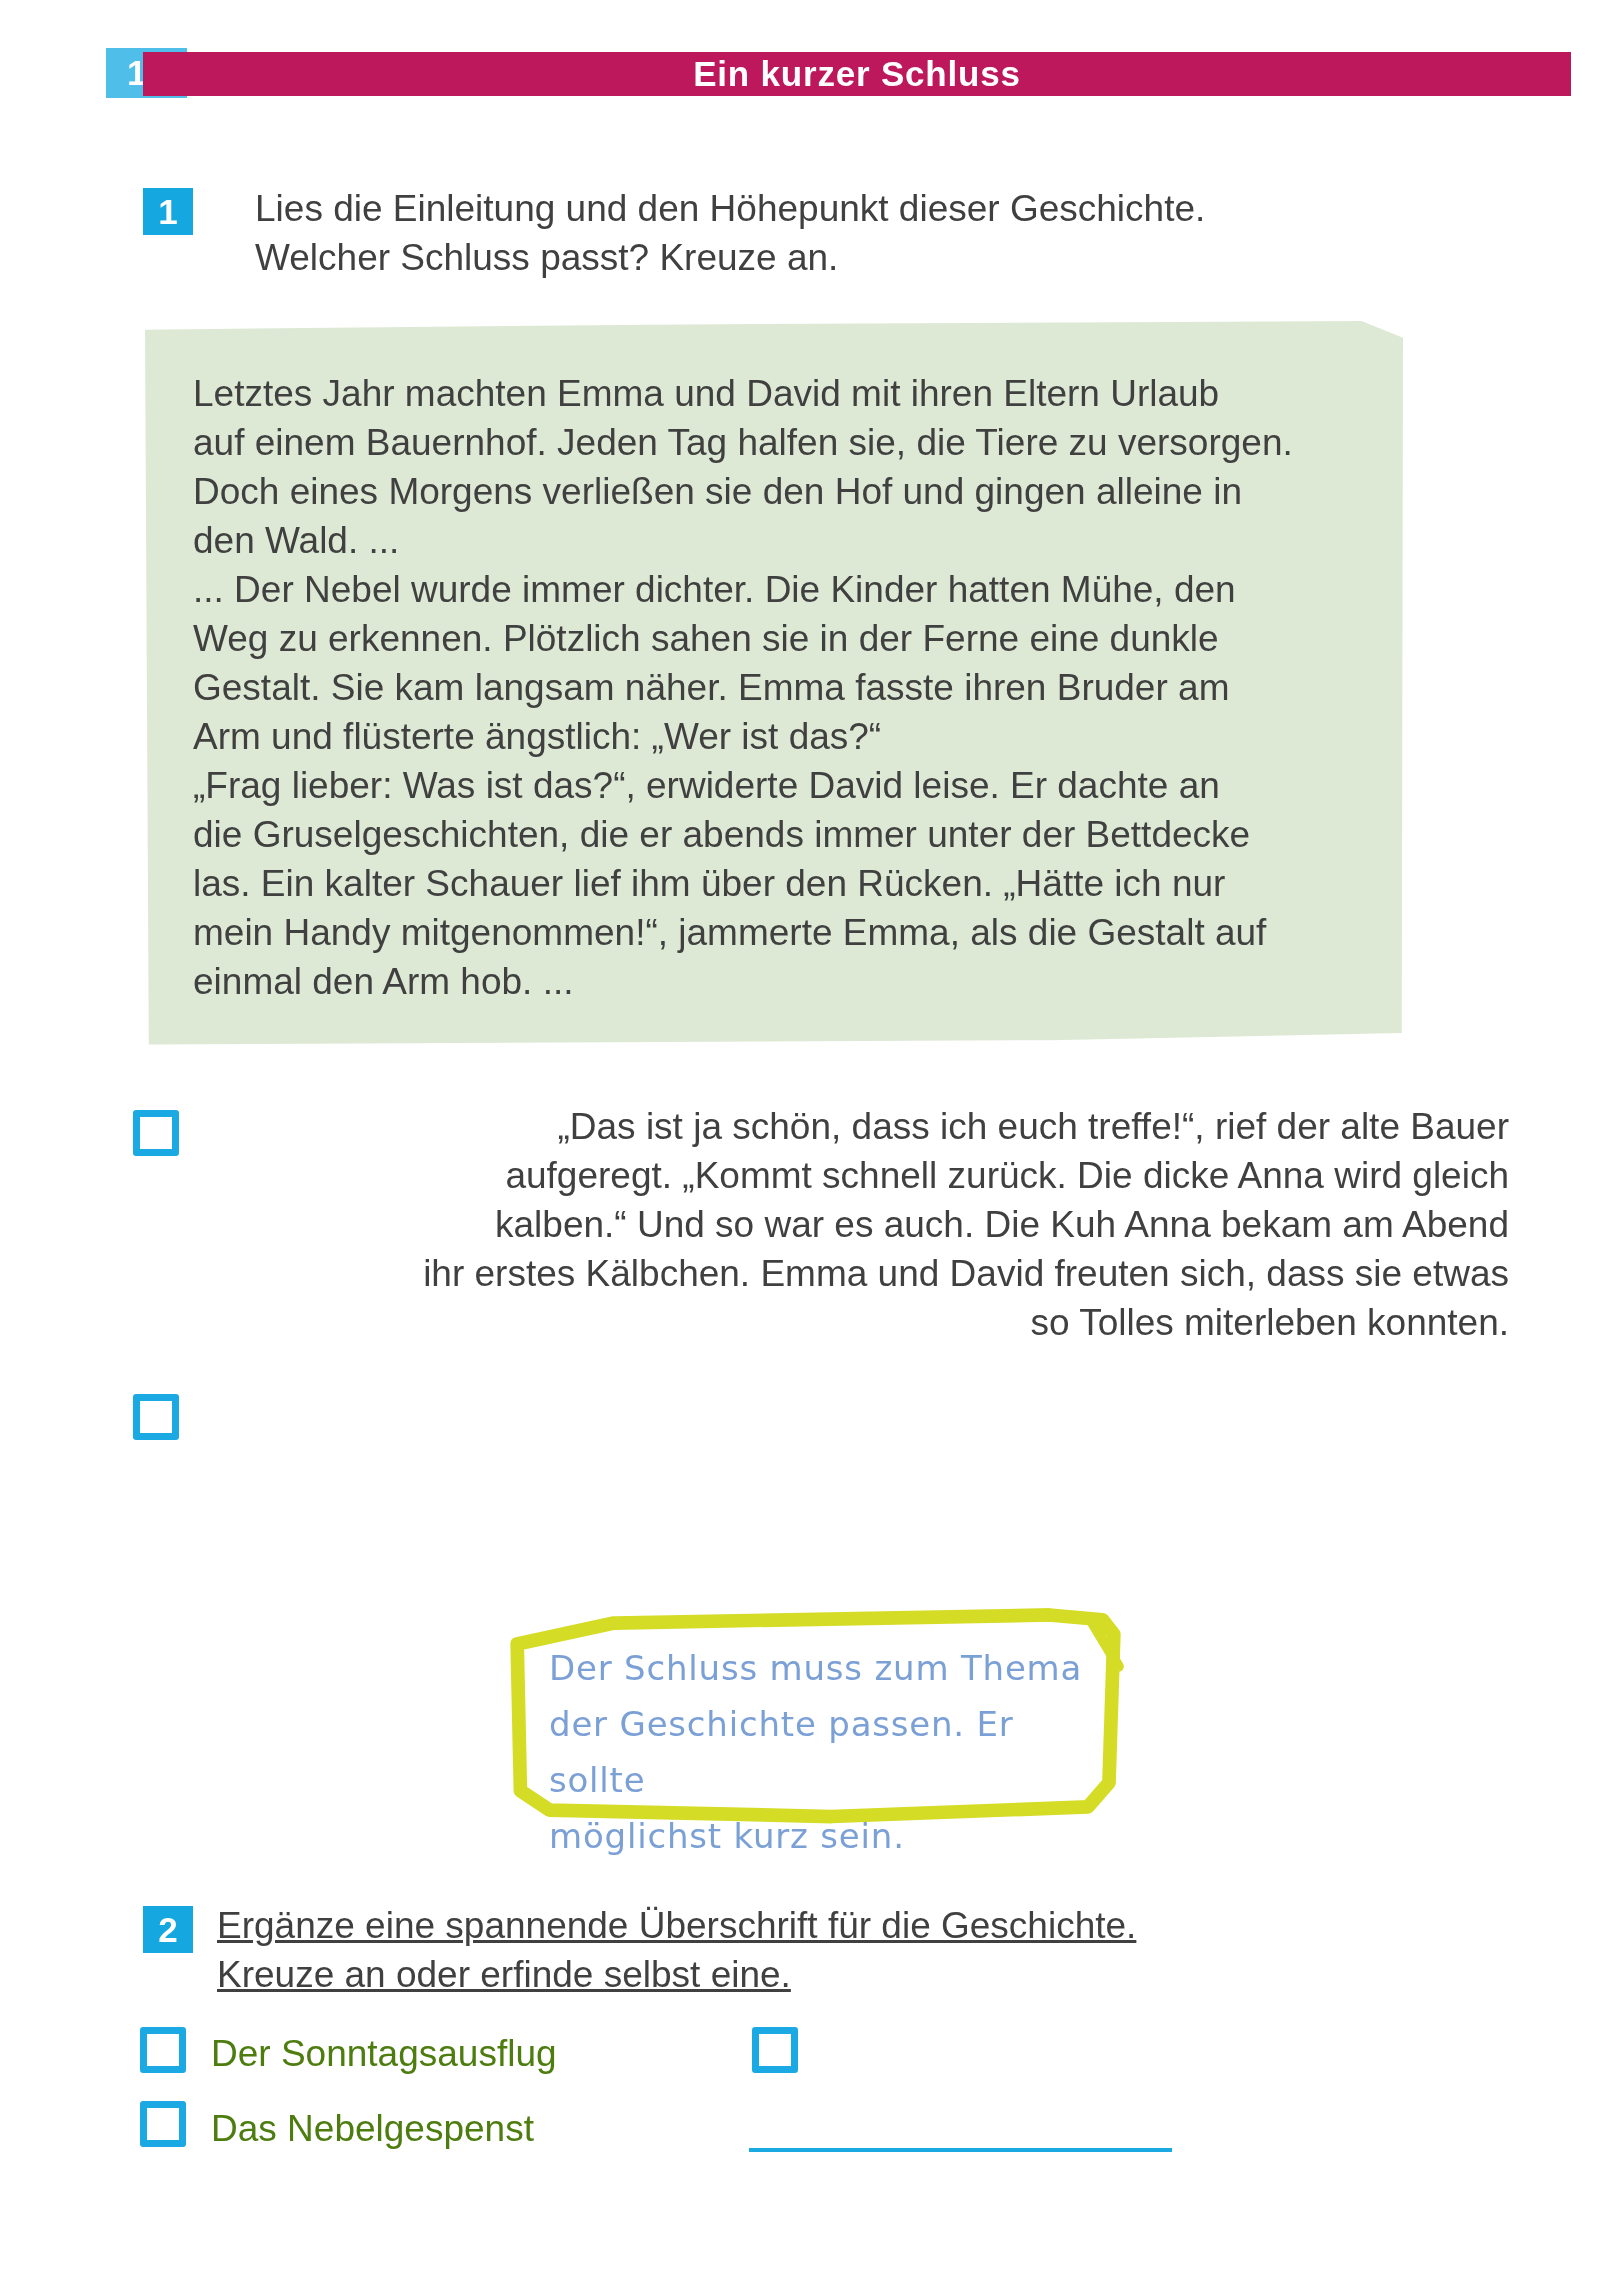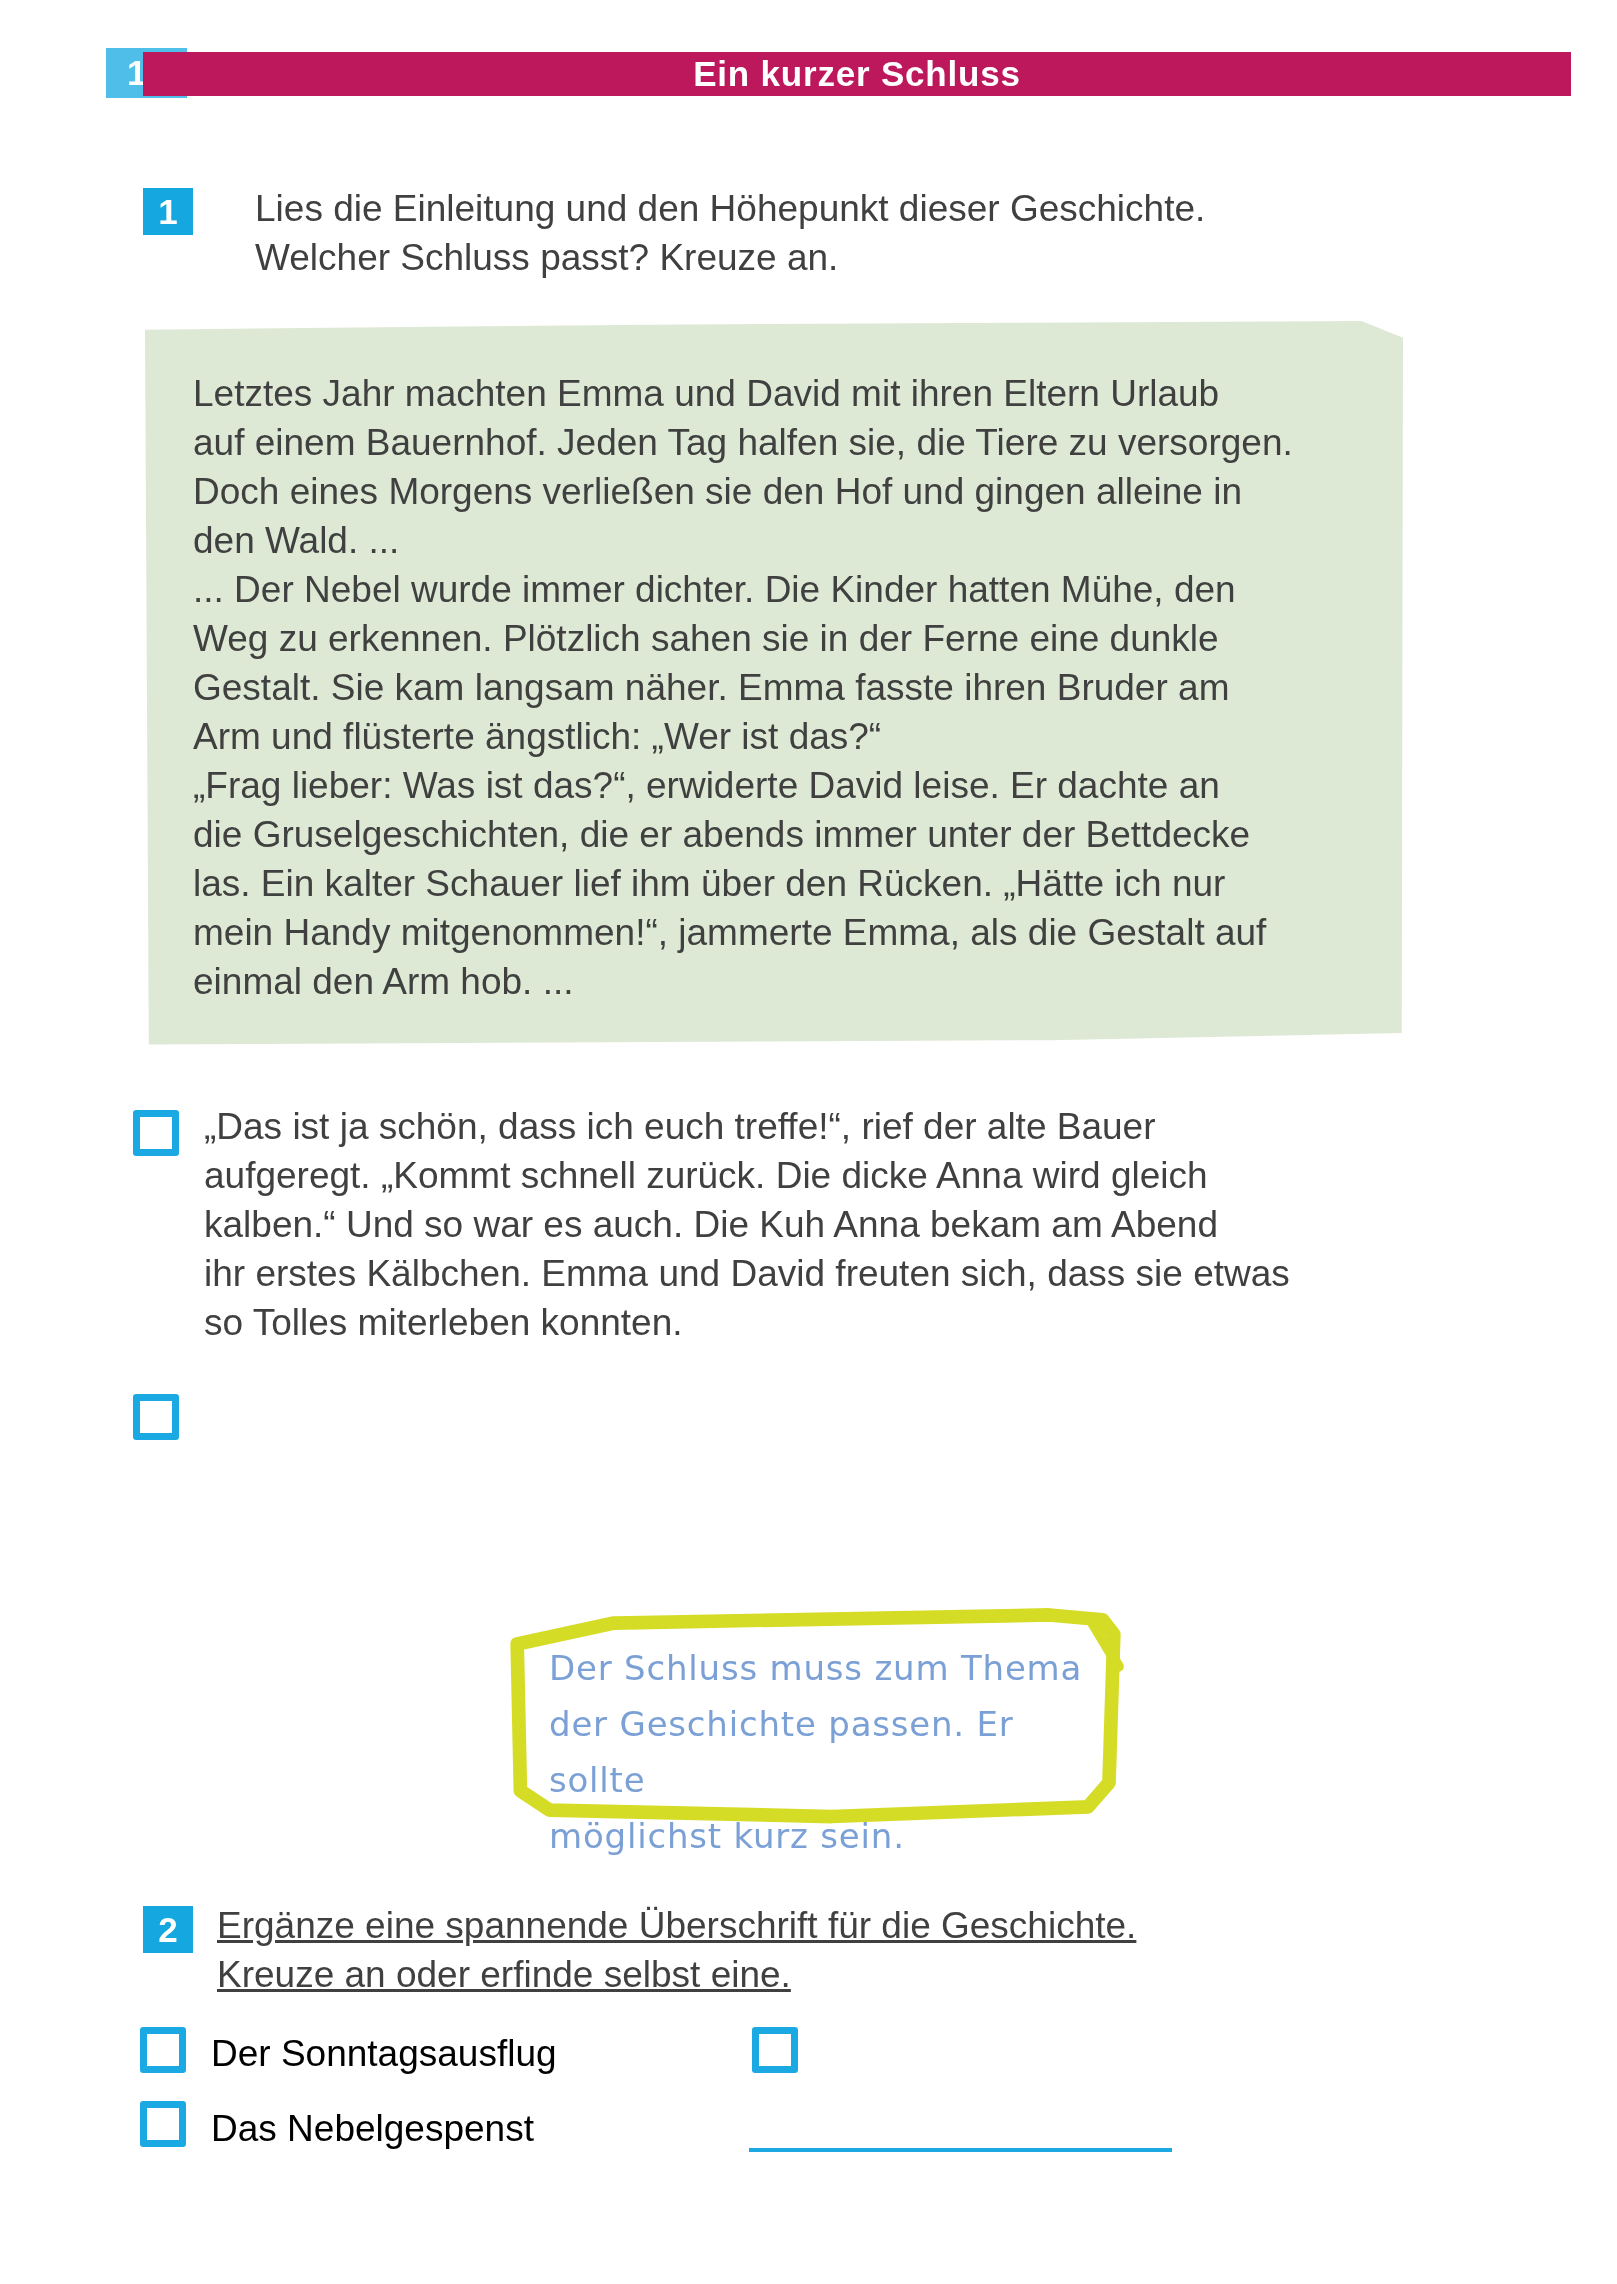--- a/index.html
+++ b/index.html
@@ -73,41 +73,42 @@
   .cbB{left:133px; top:1394px;}
   .cb1{left:140px; top:2027px;}
   .cb2{left:752px; top:2027px;}
   .cb3{left:140px; top:2101px;}
   
   .opt{
     position:absolute;
     font-size:37px; line-height:49px;
     white-space:pre-line;
     color:#3f403f;
+    text-align:right;
   }
   .optA{left:204px; top:1102px; width:1305px;}
   .optB{left:204px; top:1386px; width:1370px;}
   
   .noteborder{
     position:absolute; left:493px; top:1602px;
     width:645px; height:242px;
   }
   .notetext{
     position:absolute; left:549px; top:1640px; width:548px;
     font-size:34px; line-height:56px;
     letter-spacing:0.8px;
     white-space:pre-line;
     color:#7ba0d6;
     font-family:"DejaVu Sans", sans-serif;
   }
   
   .lbl{
     position:absolute;
     font-size:37px;
-    color:#000000;
+    color:#4d7c0f;
     text-align:center;
   }
   .l1{left:211px; top:2033px;}
   .l2{left:823px; top:2033px;}
   .l3{left:211px; top:2108px;}
   .writeline{
     position:absolute; left:749px; top:2148px;
     width:423px; height:4px;
     background:#1aa9e2;
   }

